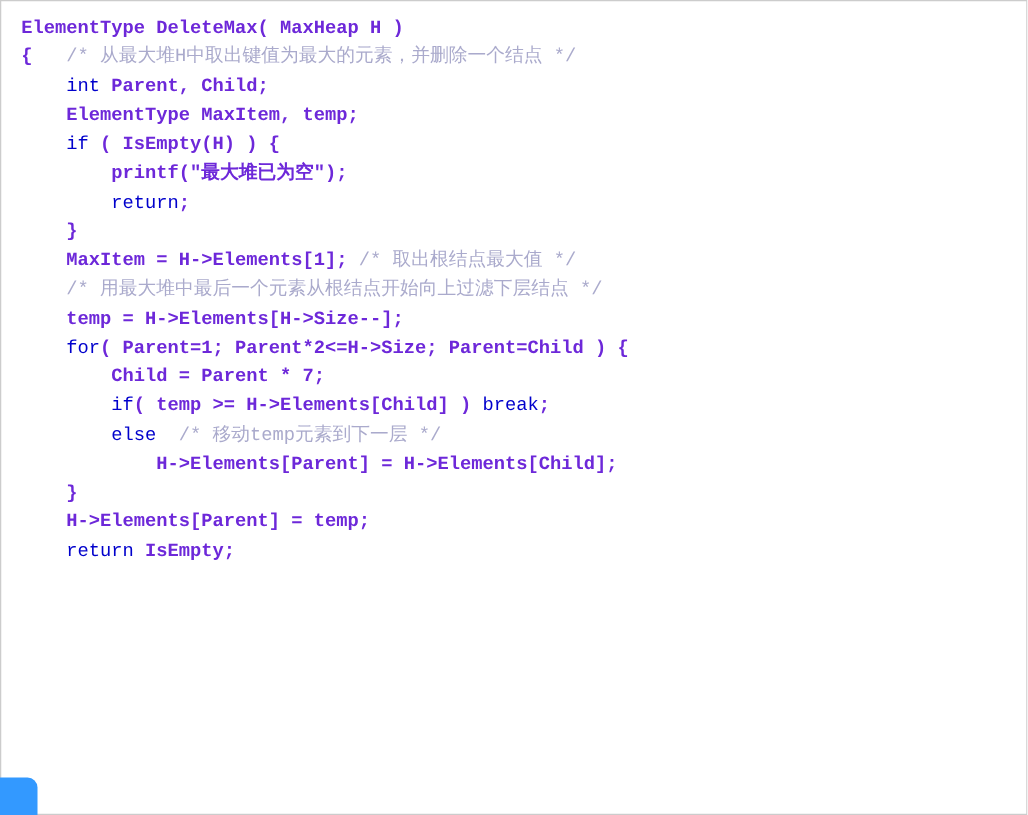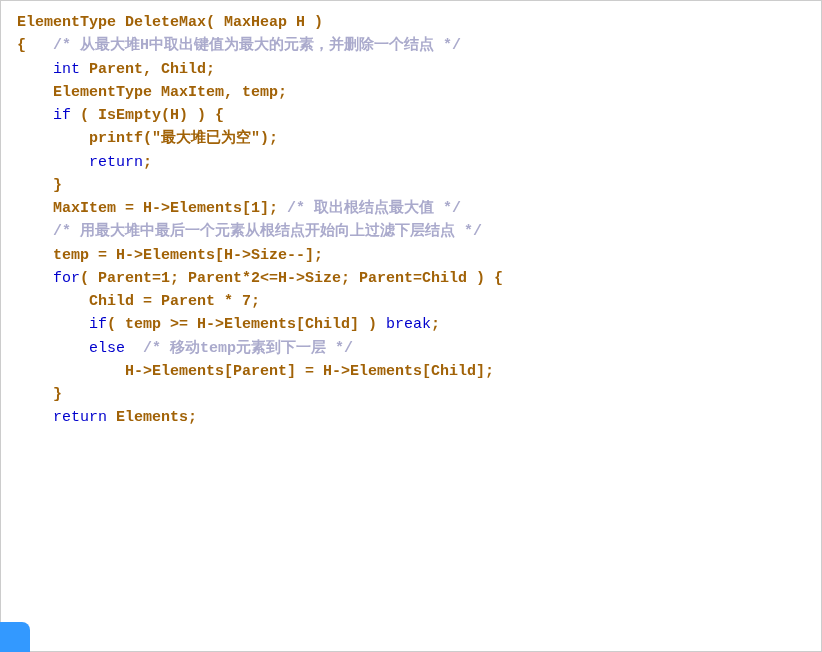--- a/index.html
+++ b/index.html
@@ -26,26 +26,25 @@
     .code-line {
       line-height: 1.55;
       white-space: pre;
       display: block;
     }
     .kw {
       color: #0000cc;
       font-weight: normal;
     }
     .normal {
-      color: #a16207;
+      color: #6d28d9;
       font-weight: bold;
     }
     .comment {
       color: #aaaacc;
-      font-weight: bold;
     }
     .bottom-bar {
       position: absolute;
       bottom: 0;
       left: 0;
       width: 30px;
       height: 30px;
       background: #3399ff;
       border-radius: 0 8px 0 0;
     }
@@ -85,18 +84,19 @@
 
 
   <span class="code-line">        <span class="kw">if</span><span class="normal">( temp &gt;= H-&gt;Elements[Child] ) </span><span class="kw">break</span><span class="normal">;</span></span>
 
   <span class="code-line">        <span class="kw">else</span><span class="normal">  </span><span class="comment">/* 移动temp元素到下一层 */</span></span>
 
   <span class="code-line normal">            H-&gt;Elements[Parent] = H-&gt;Elements[Child];</span>
 
   <span class="code-line normal">    }</span>
 
+  <span class="code-line normal">    H-&gt;Elements[Parent] = temp;</span>
 
-  <span class="code-line">    <span class="kw">return</span><span class="normal"> Elements;</span></span>
+  <span class="code-line">    <span class="kw">return</span><span class="normal"> IsEmpty;</span></span>
 
 </div>
 
 <div class="bottom-bar"></div>
 
 </body></html>

